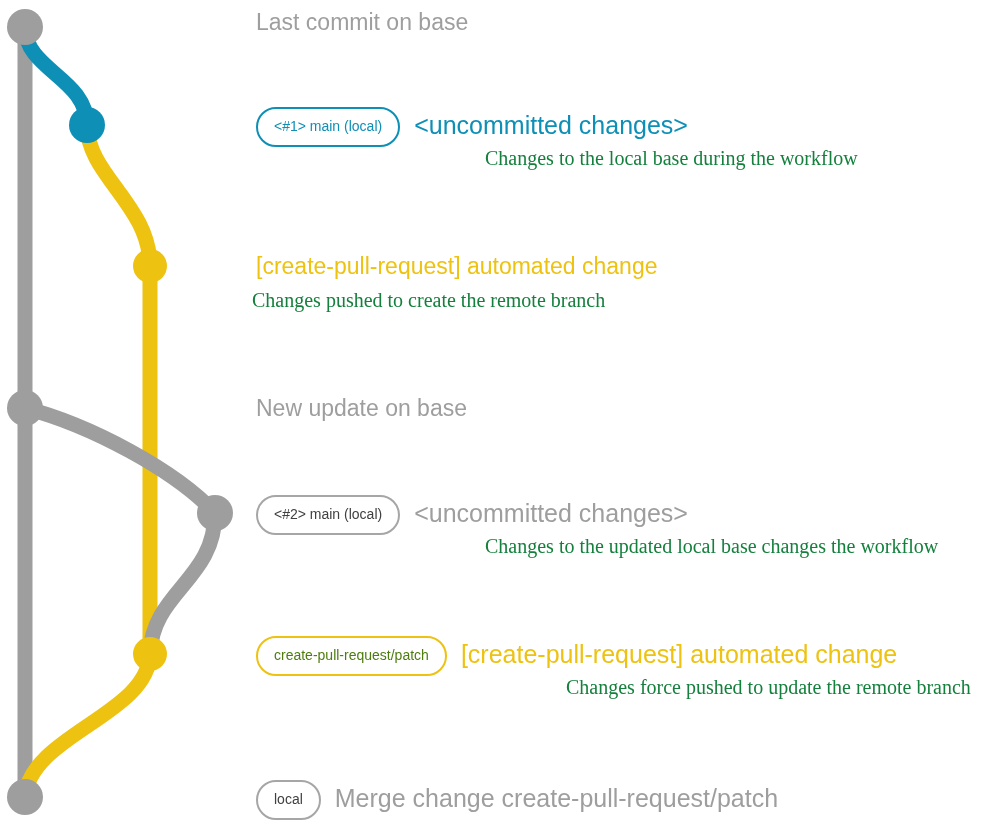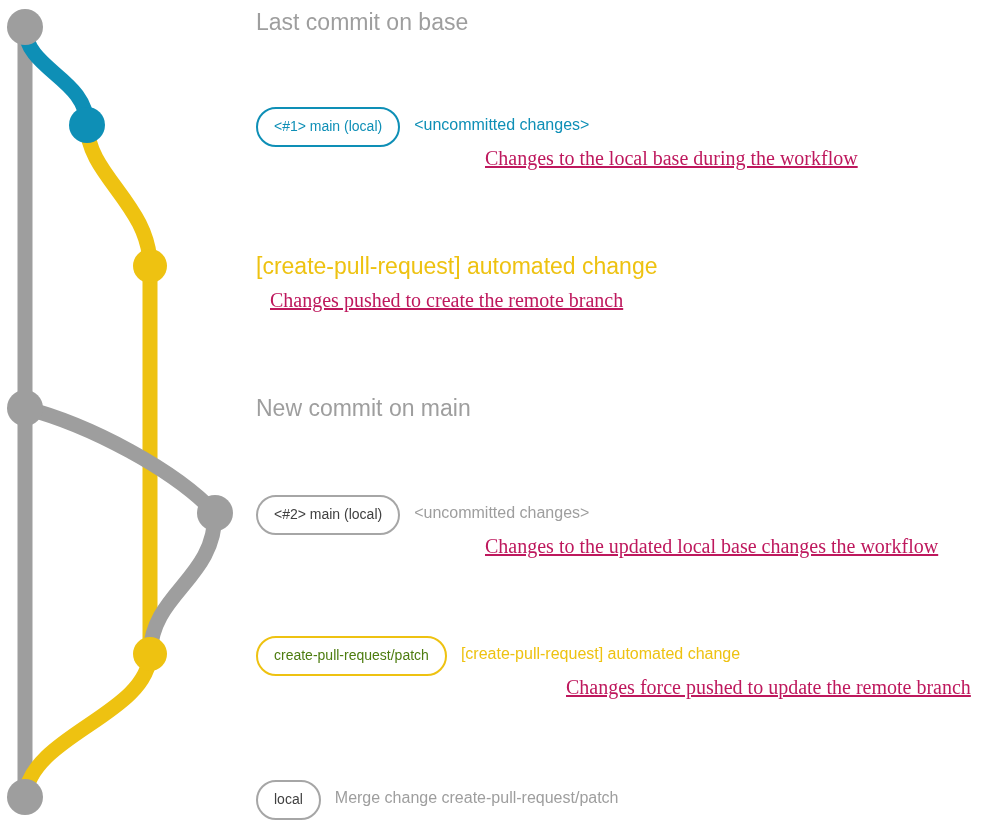--- a/index.html
+++ b/index.html
@@ -50,21 +50,21 @@
     color: #9e9e9e;
     background: #ffffff;
     white-space: nowrap;
     box-sizing: border-box;
   }
   .pill.blue   { border-color: #0e8fb6; color: #0e8fb6; }
   .pill.yellow { border-color: #eec211; color: #4d7c0f; }
   .pill.gray   { border-color: #a6a6a6; color: #404040; }
 
   .subject {
-    font-size: 16px;
+    font-size: 25px;
     line-height: 28px;
     white-space: nowrap;
     margin-left: 14px;
     margin-top: 4px;
   }
   .subject.blue   { color: #0e8fb6; }
   .subject.yellow { color: #eec211; }
   .subject.gray   { color: #9e9e9e; }
 
   .headline {
@@ -73,23 +73,22 @@
     white-space: nowrap;
   }
   .headline.gray   { color: #9e9e9e; }
   .headline.yellow { color: #eec211; }
 
   .desc {
     position: absolute;
     font-family: "Liberation Serif", serif;
     font-size: 20px;
     line-height: 24px;
-    color: #be185d;
+    color: #15803d;
     white-space: nowrap;
-    text-decoration: underline;
   }
 </style>
 </head>
 <body>
 
 <svg id="graph" viewBox="0 0 260 827" width="260" height="827" xmlns="http://www.w3.org/2000/svg">
 
   <path d="M 25 27 L 25 797" stroke="#9e9e9e" stroke-width="15" fill="none" stroke-linecap="butt"></path>
 
   <path d="M 25 27 C 25 70, 87 78, 87 125" stroke="#0e8fb6" stroke-width="15" fill="none" stroke-linecap="round"></path>
@@ -120,24 +119,24 @@
 
   <div class="row" style="left:256px; top:107px;">
     <span class="pill blue">&lt;#1&gt; main (local)</span>
     <span class="subject blue">&lt;uncommitted changes&gt;</span>
   </div>
   <div class="desc" style="left:485px; top:146px;">Changes to the local base during the workflow</div>
 
   <div class="row" style="left:256px; top:252px;">
     <span class="headline yellow">[create-pull-request] automated change</span>
   </div>
-  <div class="desc" style="left:270px; top:288px;">Changes pushed to create the remote branch</div>
+  <div class="desc" style="left:252px; top:288px;">Changes pushed to create the remote branch</div>
 
   <div class="row" style="left:256px; top:394px;">
-    <span class="headline gray">New commit on main</span>
+    <span class="headline gray">New update on base</span>
   </div>
 
   <div class="row" style="left:256px; top:495px;">
     <span class="pill gray">&lt;#2&gt; main (local)</span>
     <span class="subject gray">&lt;uncommitted changes&gt;</span>
   </div>
   <div class="desc" style="left:485px; top:534px;">Changes to the updated local base changes the workflow</div>
 
   <div class="row" style="left:256px; top:636px;">
     <span class="pill yellow">create-pull-request/patch</span>

